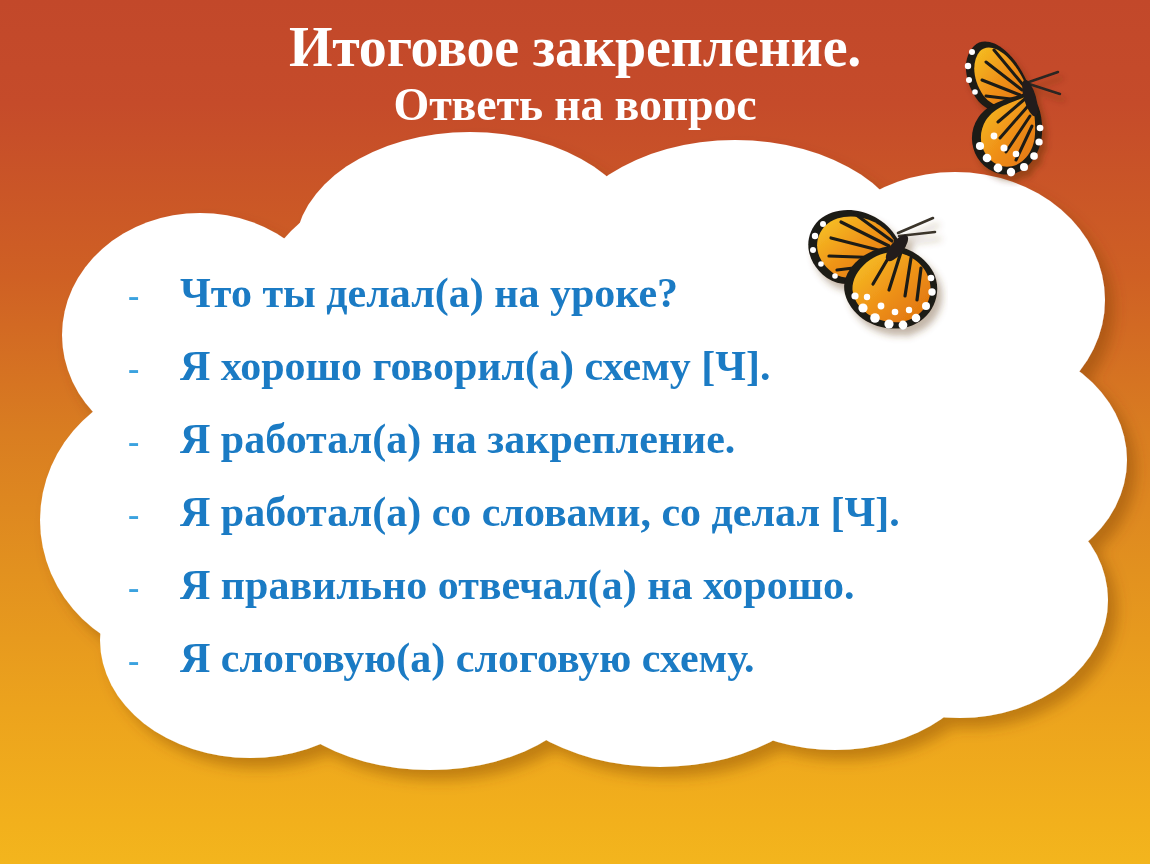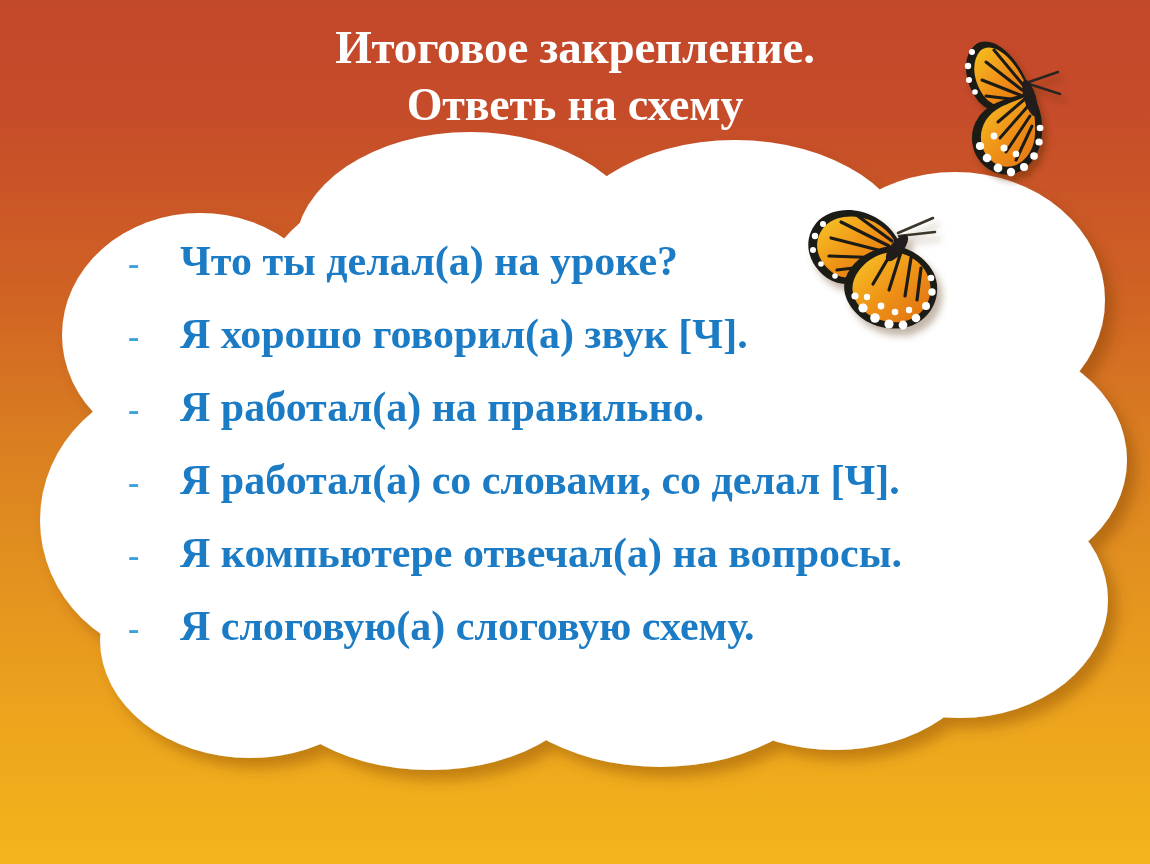--- a/index.html
+++ b/index.html
@@ -35,21 +35,21 @@
     pointer-events: none;
   }
   .title-line {
     color: #ffffff;
     font-weight: bold;
     font-size: 47px;
     line-height: 58px;
     letter-spacing: -0.2px;
     white-space: nowrap;
   }
-  .title-line.l1 { font-size: 47px; }
+  .title-line.l1 { font-size: 56px; }
   .title-line.l2 { font-size: 46px; }
 
   
   .cloud-wrap {
     position: absolute;
     left: 0;
     top: 0;
     width: 1150px;
     height: 864px;
     z-index: 2;
@@ -79,20 +79,21 @@
     width: 52px;
     flex: 0 0 52px;
     display: inline-block;
   }
   .ltext {
     color: #1b7bc4;
     font-weight: bold;
     font-size: 42px;
     line-height: 46px;
     letter-spacing: 0px;
+    margin-top: 32px;
   }
 
   
   .butterfly {
     position: absolute;
     z-index: 5;
   }
   .bf-top { left: 950px; top: 22px; width: 130px; height: 165px; }
   .bf-mid { left: 793px; top: 198px; width: 155px; height: 150px; z-index: 7; }
 </style>
@@ -127,48 +128,48 @@
 
         <rect x="150" y="250" width="870" height="400" rx="120" fill="#ffffff"></rect>
         <rect x="95" y="320" width="980" height="280" rx="110" fill="#ffffff"></rect>
         <rect x="250" y="190" width="650" height="480" rx="140" fill="#ffffff"></rect>
       </g>
     </svg>
   </div>
 
   <div class="title-block">
     <div class="title-line l1">Итоговое закрепление.</div>
-    <div class="title-line l2">Ответь на схему</div>
+    <div class="title-line l2">Ответь на вопрос</div>
   </div>
 
   <div class="lines">
 
     <div class="line" style="left:128px; top:238px;">
       <span class="dash">-</span>
       <span class="ltext">Что ты делал(а) на уроке?</span>
     </div>
 
     <div class="line" style="left:128px; top:311px;">
       <span class="dash">-</span>
-      <span class="ltext">Я хорошо говорил(а) звук [Ч].</span>
+      <span class="ltext">Я хорошо говорил(а) схему [Ч].</span>
     </div>
 
     <div class="line" style="left:128px; top:384px;">
       <span class="dash">-</span>
-      <span class="ltext">Я работал(а) на правильно.</span>
+      <span class="ltext">Я работал(а) на закрепление.</span>
     </div>
 
     <div class="line" style="left:128px; top:457px;">
       <span class="dash">-</span>
       <span class="ltext">Я работал(а) со словами, со делал [Ч].</span>
     </div>
 
     <div class="line" style="left:128px; top:530px;">
       <span class="dash">-</span>
-      <span class="ltext">Я компьютере отвечал(а) на вопросы.</span>
+      <span class="ltext">Я правильно отвечал(а) на хорошо.</span>
     </div>
 
     <div class="line" style="left:128px; top:603px;">
       <span class="dash">-</span>
       <span class="ltext">Я слоговую(а) слоговую схему.</span>
     </div>
 
   </div>
 
   <div class="butterfly bf-top">

